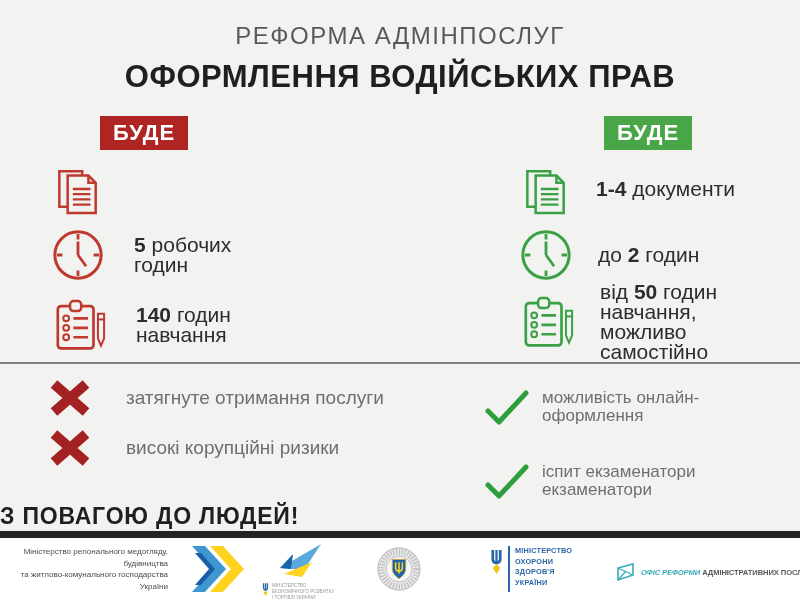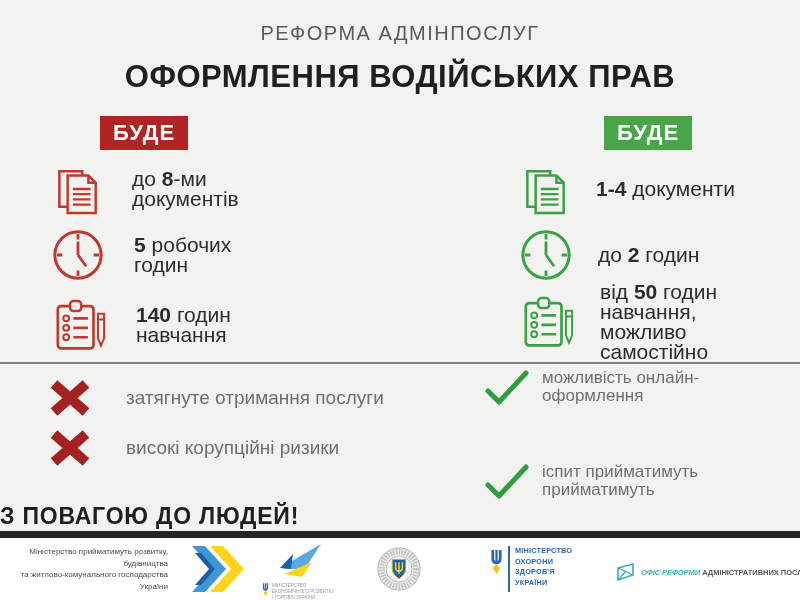--- a/index.html
+++ b/index.html
@@ -3,21 +3,21 @@
 <meta charset="utf-8">
 <style>
   html,body{margin:0;padding:0;}
   .canvas{
     position:relative;width:800px;height:600px;overflow:hidden;
     background:var(--bg,#f2f2f0);
     font-family:"Liberation Sans","DejaVu Sans",sans-serif;
   }
   
   .kicker{position:absolute;top:22px;left:0;width:100%;text-align:center;
-    font-size:20px;letter-spacing:1.5px;color:var(--kicker,#58595b);}
+    font-size:24px;letter-spacing:1.5px;color:var(--kicker,#58595b);}
   .title{position:absolute;top:59px;left:0;width:100%;text-align:center;margin:0;
     font-size:31px;font-weight:bold;letter-spacing:.5px;color:var(--ink,#1f1f1f);}
   
   .badge{position:absolute;color:#fff;font-weight:bold;font-size:22px;
     padding:4px 13px;letter-spacing:1px;}
   .badge-now{left:100px;top:116px;background:var(--red,#ae2524);}
   .badge-future{left:604px;top:116px;background:var(--green,#48a648);}
   
   .row{position:absolute;display:flex;align-items:center;}
   .icon{flex:0 0 auto;}
@@ -34,21 +34,21 @@
   .i-f2{top:224px;height:62px;} .i-f2 .itext{width:200px;}
   .i-f3{top:280px;height:84px;} .i-f3 .itext{width:152px;}
   
   .divider{position:absolute;left:0;top:362px;width:800px;height:2px;
     background:var(--divider,#7e7e7e);}
   
   .mtext{margin:0;color:var(--muted,#6f6f6f);}
   .con-row{left:50px;} .con-row .mtext{margin-left:36px;font-size:19px;}
   .pro-row{left:484px;} .pro-row .mtext{margin-left:12px;font-size:17px;line-height:1.06;width:252px;}
   .c1{top:376px;height:44px;} .c2{top:426px;height:44px;}
-  .p1{top:368px;height:38px;} .p2{top:402px;height:60px;} .p3{top:462px;height:38px;}
+  .p1{top:388px;height:38px;} .p2{top:402px;height:60px;} .p3{top:462px;height:38px;}
   .x-ic{color:var(--red-x,#a32221);} .check-ic{color:var(--green-check,#2d9e3c);}
   
   .slogan{position:absolute;top:503px;left:0;width:100%;text-align:left;margin:0;
     font-size:23px;font-weight:bold;letter-spacing:.8px;color:var(--ink,#1f1f1f);}
   
   .darkbar{position:absolute;left:0;top:531px;width:800px;height:7px;background:#242424;}
   .footer{position:absolute;left:0;top:538px;width:800px;height:62px;background:#ffffff;}
   .minregion-text{position:absolute;left:10px;top:8px;width:158px;text-align:right;
     font-size:8px;line-height:1.45;color:var(--footer-text,#4a4a4a);}
   .chevrons{position:absolute;left:192px;top:5px;}
@@ -111,21 +111,20 @@
   <div class="kicker">РЕФОРМА АДМІНПОСЛУГ</div>
   <h1 class="title">ОФОРМЛЕННЯ ВОДІЙСЬКИХ ПРАВ</h1>
 
   <div class="badge badge-now">БУДЕ</div>
   <div class="badge badge-future">БУДЕ</div>
 
   <div class="row l-row i-n1">
     <svg class="icon red-ic" width="54" height="54">
         <use href="#sym-docs"></use>
       </svg>
-    <p class="itext"><span>до </span><b>8</b><span>-ми документів</span></p>
   </div>
   <div class="row l-row i-n2">
     <svg class="icon red-ic" width="56" height="56">
         <use href="#sym-clock"></use>
       </svg>
     <p class="itext"><span></span><b>5</b><span> робочих годин</span></p>
   </div>
   <div class="row l-row i-n3">
     <svg class="icon red-ic" width="58" height="58">
         <use href="#sym-clipboard"></use>
@@ -170,31 +169,31 @@
   <div class="row pro-row p1">
     <svg class="icon check-ic" width="46" height="36">
         <use href="#sym-check"></use>
       </svg>
     <p class="mtext">можливість онлайн-оформлення</p>
   </div>
   <div class="row pro-row p3">
     <svg class="icon check-ic" width="46" height="36">
         <use href="#sym-check"></use>
       </svg>
-    <p class="mtext">іспит прийматимуть прийматимуть</p>
+    <p class="mtext">іспит екзаменатори екзаменатори</p>
   </div>
 
   <p class="slogan">З ПОВАГОЮ ДО ЛЮДЕЙ!</p>
 
   <div class="darkbar"></div>
 
   <div class="footer">
 
     <div class="minregion-text">
-      <div>Міністерство прийматимуть розвитку,</div>
+      <div>Міністерство регіонального медогляду,</div>
       <div>будівництва</div>
       <div>та житлово-комунального господарства</div>
       <div>України</div>
     </div>
     <svg class="chevrons" width="52" height="52" viewBox="0 0 52 50">
       <polygon points="0,2 13,2 34,25 13,48 0,48 21,25" fill="#3e97d1"></polygon>
       <polygon points="3,9 9,9 23,25 9,41 3,41 17,25" fill="#1b5ea8"></polygon>
       <polygon points="18,2 31,2 52,25 31,48 18,48 39,25" fill="#ffd21e"></polygon>
     </svg>
 

